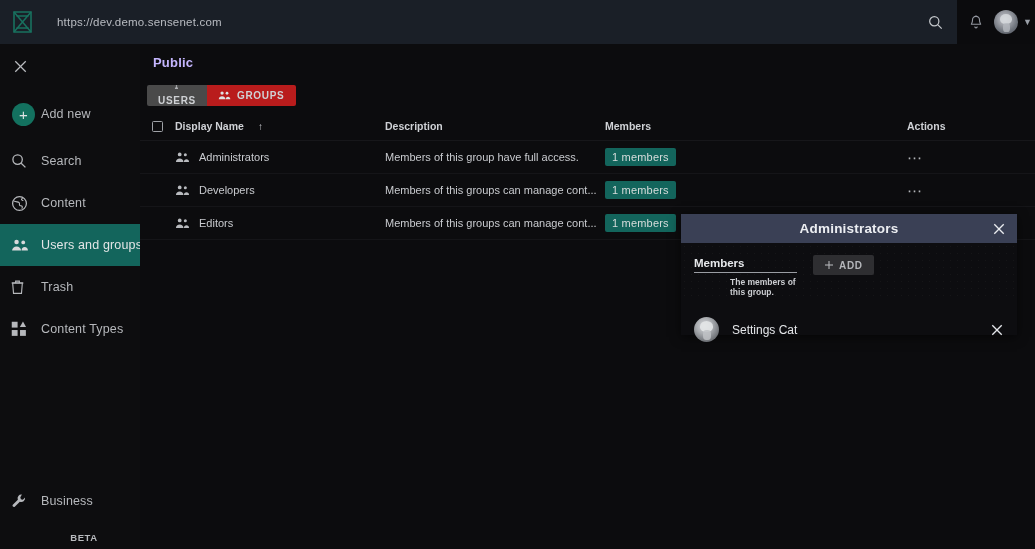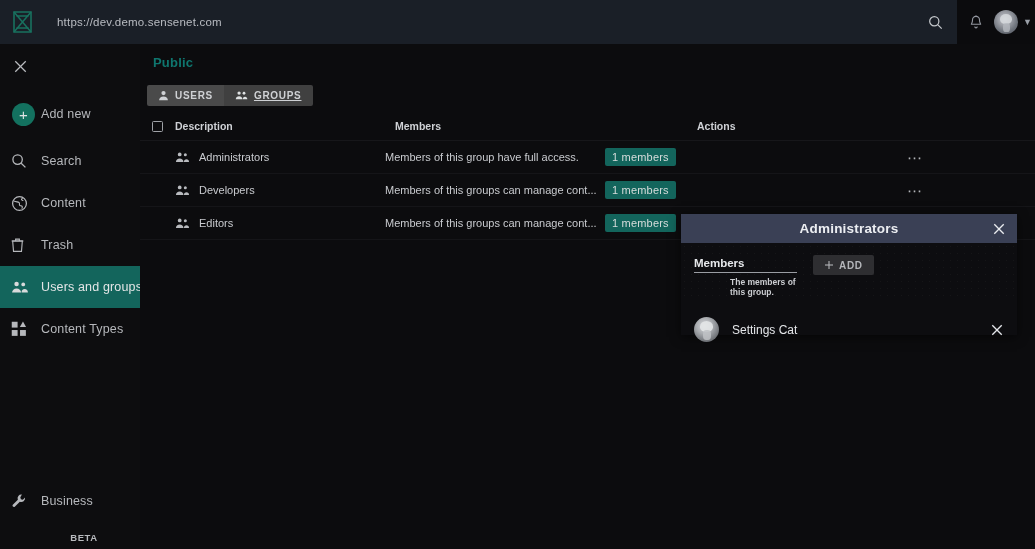--- a/index.html
+++ b/index.html
@@ -93,33 +93,33 @@
     letter-spacing:.6px; color:#b8babe; padding-left:28px;
   }
 
   
   #content {
     position:absolute; left:140px; top:44px; width:895px; height:505px;
     background:#0c0c0e;
   }
   #page-title {
     position:absolute; left:13px; top:11px;
-    font-size:13px; font-weight:bold; color:#0f766e; letter-spacing:.2px;
+    font-size:13px; font-weight:bold; color:#c4b5fd; letter-spacing:.2px;
   }
   #tabs {
     position:absolute; left:7px; top:41px; display:flex;
     border-radius:2px; overflow:hidden;
   }
   .tab {
     height:21px; display:flex; align-items:center; gap:6px;
     padding:0 11px; font-size:10px; font-weight:bold; letter-spacing:.7px;
     cursor:pointer; color:#cfd1d4;
   }
-  .tab.inactive { background:#4a4a4a; }
-  .tab.active { background:#404040;text-decoration:underline; }
+  .tab.inactive { background:#4a4a4a;flex-direction:column; }
+  .tab.active { background:#b91c1c; }
 
   
   #table { position:absolute; left:0; top:68px; width:895px; }
   .thead {
     height:29px; display:flex; align-items:center;
     font-size:10.5px; font-weight:bold; color:#cfd1d5;
     border-bottom:1px solid #17171a;
   }
   .trow {
     height:33px; display:flex; align-items:center;
@@ -263,41 +263,41 @@
       <span class="ico">
         <svg width="17" height="17" viewBox="0 0 18 18" fill="none">
           <circle cx="9" cy="9" r="7.3" stroke="currentColor" stroke-width="1.3"></circle>
           <path d="M3.2 6.4c2.4 1.3 4.1.4 5.4 1.6.9.8-.2 2 .6 2.9.7.8 2 .3 2.6 1.2.4.6.1 1.6-.4 2.4" stroke="currentColor" stroke-width="1.2" fill="none"></path>
           <path d="M12.5 2.9c-.6.8-1.7 1.1-1.4 2 .2.6 1.3.5 1.9 1.2" stroke="currentColor" stroke-width="1.1" fill="none"></path>
         </svg>
       </span>
       <span class="side-label">Content</span>
     </div>
 
-    <div class="side-item">
-      <span class="ico">
-        <svg width="13" height="16" viewBox="0 0 14 17" fill="none">
-          <path d="M1.8 4.2h10.4l-.9 11.2H2.7z" stroke="currentColor" stroke-width="1.2" fill="none"></path>
-          <line x1="0.7" y1="4.2" x2="13.3" y2="4.2" stroke="currentColor" stroke-width="1.3"></line>
-          <path d="M5 4.2V2.2h4v2" stroke="currentColor" stroke-width="1.2" fill="none"></path>
-        </svg>
-      </span>
-      <span class="side-label">Trash</span>
-    </div>
-
     <div class="side-item active">
       <span class="ico">
         <svg width="18" height="15" viewBox="0 0 20 16" fill="currentColor">
           <circle cx="6.2" cy="4.2" r="2.5"></circle>
           <circle cx="13.6" cy="4.6" r="2.1"></circle>
           <path d="M1.2 13.6c0-2.8 2.2-4.6 5-4.6s5 1.8 5 4.6z"></path>
           <path d="M11.7 13.6c0-2.3 1.3-3.9 3.6-3.9 2 0 3.5 1.4 3.5 3.9z"></path>
         </svg>
       </span>
       <span class="side-label">Users and groups</span>
+    </div>
+
+    <div class="side-item">
+      <span class="ico">
+        <svg width="13" height="16" viewBox="0 0 14 17" fill="none">
+          <path d="M1.8 4.2h10.4l-.9 11.2H2.7z" stroke="currentColor" stroke-width="1.2" fill="none"></path>
+          <line x1="0.7" y1="4.2" x2="13.3" y2="4.2" stroke="currentColor" stroke-width="1.3"></line>
+          <path d="M5 4.2V2.2h4v2" stroke="currentColor" stroke-width="1.2" fill="none"></path>
+        </svg>
+      </span>
+      <span class="side-label">Trash</span>
     </div>
 
     <div class="side-item">
       <span class="ico">
         <svg width="16" height="16" viewBox="0 0 17 17" fill="currentColor">
           <rect x="0.8" y="0.8" width="6.2" height="6.2"></rect>
           <rect x="0.8" y="9.6" width="6.2" height="6.2"></rect>
           <rect x="9.6" y="9.6" width="6.2" height="6.2"></rect>
           <path d="M12.7 0.6l3.3 5.8H9.4z"></path>
         </svg>
@@ -339,20 +339,24 @@
         </svg>
         <span>GROUPS</span>
       </div>
     </div>
 
     <div id="table">
 
       <div class="thead">
         <div class="c-check">
           <span class="chk"></span>
+        </div>
+        <div class="c-name">
+          <span>Display Name</span>
+          <span class="sortarrow">↑</span>
         </div>
         <div class="c-desc">Description</div>
         <div class="c-mem">Members</div>
         <div class="c-act">Actions</div>
       </div>
 
       <div class="trow">
         <div class="c-check"></div>
         <div class="c-name">
           <svg width="15" height="13" viewBox="0 0 16 13" fill="#b9bbbf">

